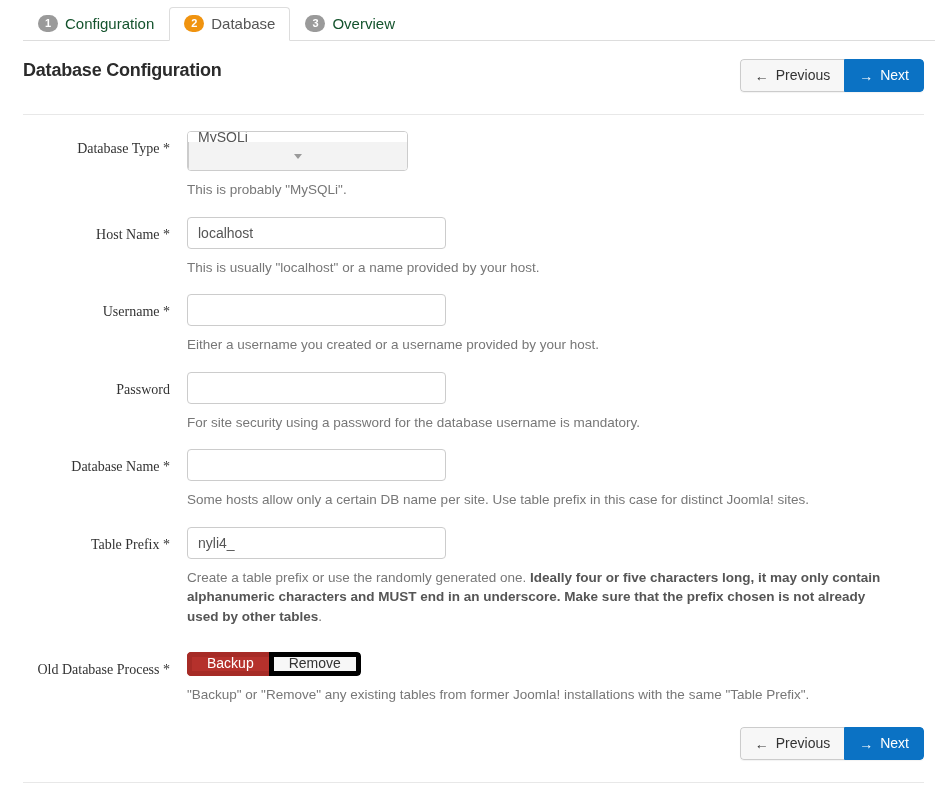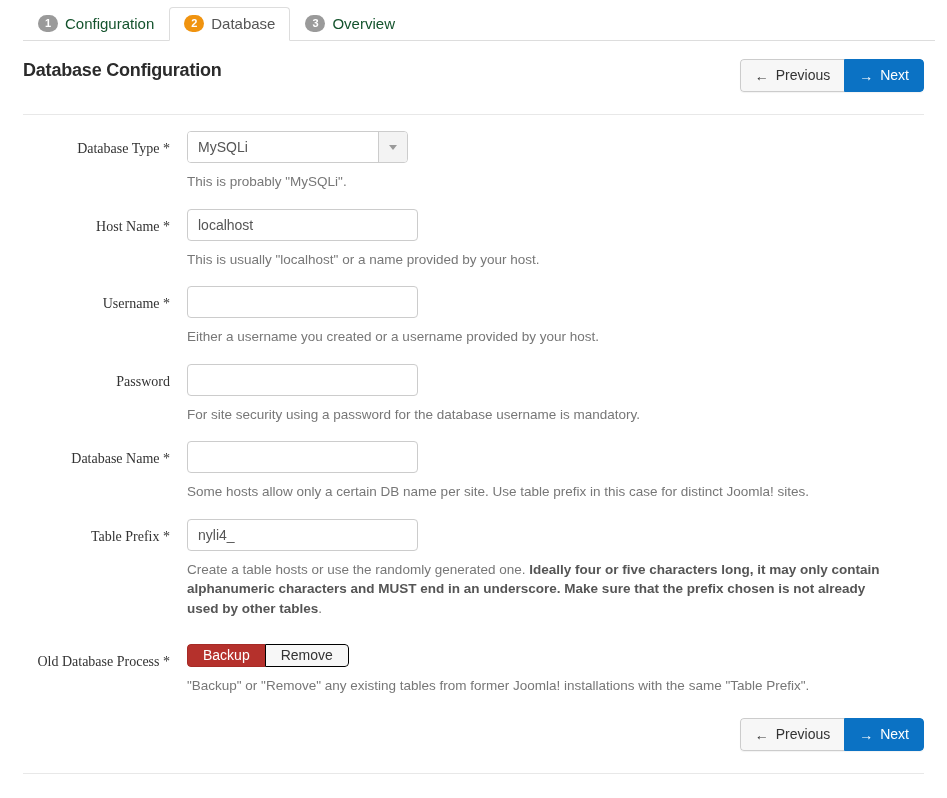--- a/index.html
+++ b/index.html
@@ -160,41 +160,42 @@
     color: #333333;
     line-height: 1.4;
     font-family: Liberation Serif, serif;
   }
   .form-control-wrap {
     flex: 1 1 auto;
     min-width: 0;
   }
   .input {
     display: block;
-    width: 231px;
+    width: 259px;
     height: 32px;
     box-sizing: border-box;
     padding: 5px 10px;
     font-size: 14px;
     font-family: "Liberation Sans", sans-serif;
     color: #555555;
     background: #ffffff;
     border: 1px solid #cccccc;
     border-radius: 4px;
     outline: none;
   }
   .select-group {
     display: flex;
     width: 221px;
-    height: 32px;
+    height: 40px;
     border: 1px solid #cccccc;
     border-radius: 4px;
     background: #ffffff;
     box-sizing: border-box;
     overflow: hidden;
+    flex-direction: column;
   }
   .select-value {
     flex: 1 1 auto;
     display: flex;
     align-items: center;
     padding: 0 10px;
     font-size: 14px;
     color: #555555;
     background: #ffffff;
     min-width: 0;
@@ -235,21 +236,21 @@
   
   .toggle-group {
     display: inline-flex;
     border-radius: 4px;
     overflow: hidden;
   }
   .toggle-btn {
     padding: 7px 15px;
     font-size: 14px;
     line-height: 1.3;
-    border: 1px solid #000000;
+    border: 5px solid #000000;
     background: #f7f7f7;
     color: #333333;
     cursor: pointer;
     box-sizing: border-box;
     height: 23px;
     display: inline-flex;
     align-items: center;
   }
   .toggle-btn.first {
     border-radius: 4px 0 0 4px;
@@ -357,21 +358,21 @@
       <div class="form-control-wrap">
         <input class="input" type="text" value="" style="">
         <div class="help">Some hosts allow only a certain DB name per site. Use table prefix in this case for distinct Joomla! sites.</div>
       </div>
     </div>
 
     <div class="form-row row-gap-large">
       <div class="form-label">Table Prefix *</div>
       <div class="form-control-wrap">
         <input class="input" type="text" value="nyli4_" style="">
-        <div class="help wide"><span>Create a table hosts or use the randomly generated one. </span><b>Ideally four or five characters long, it may only contain alphanumeric characters and MUST end in an underscore. Make sure that the prefix chosen is not already used by other tables</b><span>.</span></div>
+        <div class="help wide"><span>Create a table prefix or use the randomly generated one. </span><b>Ideally four or five characters long, it may only contain alphanumeric characters and MUST end in an underscore. Make sure that the prefix chosen is not already used by other tables</b><span>.</span></div>
       </div>
     </div>
 
     <div class="form-row">
       <div class="form-label">Old Database Process *</div>
       <div class="form-control-wrap">
         <div class="toggle-group">
           <button class="toggle-btn first selected">Backup</button>
           <button class="toggle-btn last">Remove</button>
         </div>

